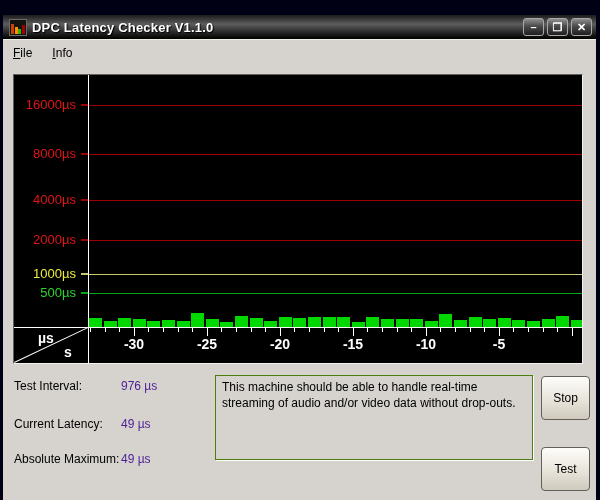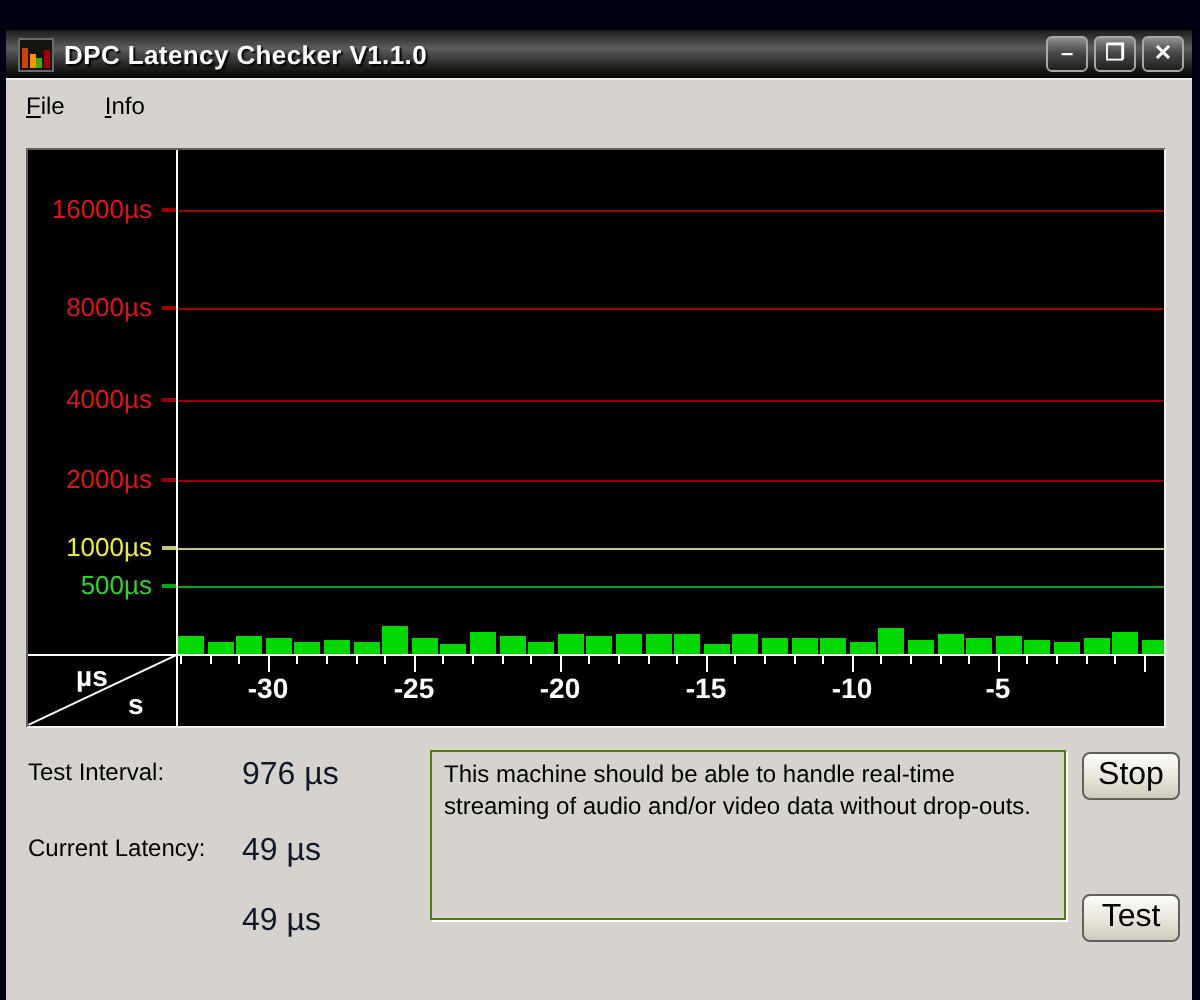--- a/index.html
+++ b/index.html
@@ -52,32 +52,32 @@
     position:absolute;left:10px;top:59px;width:568px;height:288px;
     background:#000;overflow:hidden;
     border:1px solid;border-color:#5f5f5f #f2f2f2 #f2f2f2 #5f5f5f;
   }
   .chart .abs{position:absolute;}
   .ylab{font-weight:normal;font-size:13px;text-align:right;height:16px;line-height:16px;}
   .xlab{font-weight:bold;font-size:14px;color:#fff;transform:translateX(-50%);white-space:nowrap;}
   .unit-lab{font-weight:bold;font-size:14px;color:#fff;}
   
   .stat-label{position:absolute;left:11px;font-size:12px;color:#000;}
-  .stat-value{position:absolute;left:118px;font-size:16px;color:#0f172a;}
+  .stat-value{position:absolute;left:118px;font-size:12px;color:#4c1d95;}
   .info-box{
     position:absolute;left:212px;top:360px;width:318px;height:85px;
     border:1px solid #4d7c0f;box-shadow:1px 1px 0 #fff;
     box-sizing:border-box;padding:3px 6px;font-size:12px;color:#000;line-height:1.35;
   }
   
   .btn{
-    position:absolute;left:538px;width:49px;height:24px;
+    position:absolute;left:538px;width:49px;height:44px;
     background:linear-gradient(180deg,#fdfdfa,#e8e4da 55%,#cfcabd);
     border:1px solid #63605a;border-radius:4px;
-    font-size:16px;color:#000;display:flex;align-items:center;justify-content:center;
+    font-size:12px;color:#000;display:flex;align-items:center;justify-content:center;
     box-sizing:border-box;font-family:"Liberation Sans",sans-serif;text-align:right;
   }
   .btn.focused{
     background:linear-gradient(180deg,#c2beb2,#a9a599 55%,#989488);
     color:#fff;outline:1px dotted #f5f5f5;outline-offset:-4px;
   }
   
   .statusbar{
     position:absolute;left:0;bottom:0;width:100%;height:25px;
     border-top:1px solid #fff;box-shadow:0 -2px 0 #9b978c;
@@ -218,20 +218,21 @@
       <div class="abs xlab" style="left: 485px; top: 261px;">-5</div>
       <div class="abs" style="left: 0px; top: 287px; width: 81.9px; height: 1px; background: rgb(255, 255, 255); transform-origin: 0px 0px; transform: rotate(-25.31deg);"></div>
       <div class="abs unit-lab" style="left: 24px; top: 255px;">µs</div>
       <div class="abs unit-lab" style="left: 50px; top: 269px;">s</div>
     </div>
 
   <div class="stat-label" style="top:364px">Test Interval:</div>
   <div class="stat-value" style="top:364px">976 µs</div>
   <div class="stat-label" style="top:402px">Current Latency:</div>
   <div class="stat-value" style="top:402px">49 µs</div>
+  <div class="stat-label" style="top:437px">Absolute Maximum:</div>
   <div class="stat-value" style="top:437px">49 µs</div>
 
   <div class="info-box">
     <span>This machine should be able to handle real-time streaming of audio and/or video data without drop-outs.</span>
   </div>
 
   <button class="btn" style="top:361px">Stop</button>
   <button class="btn" style="top:432px">Test</button>
 
 

